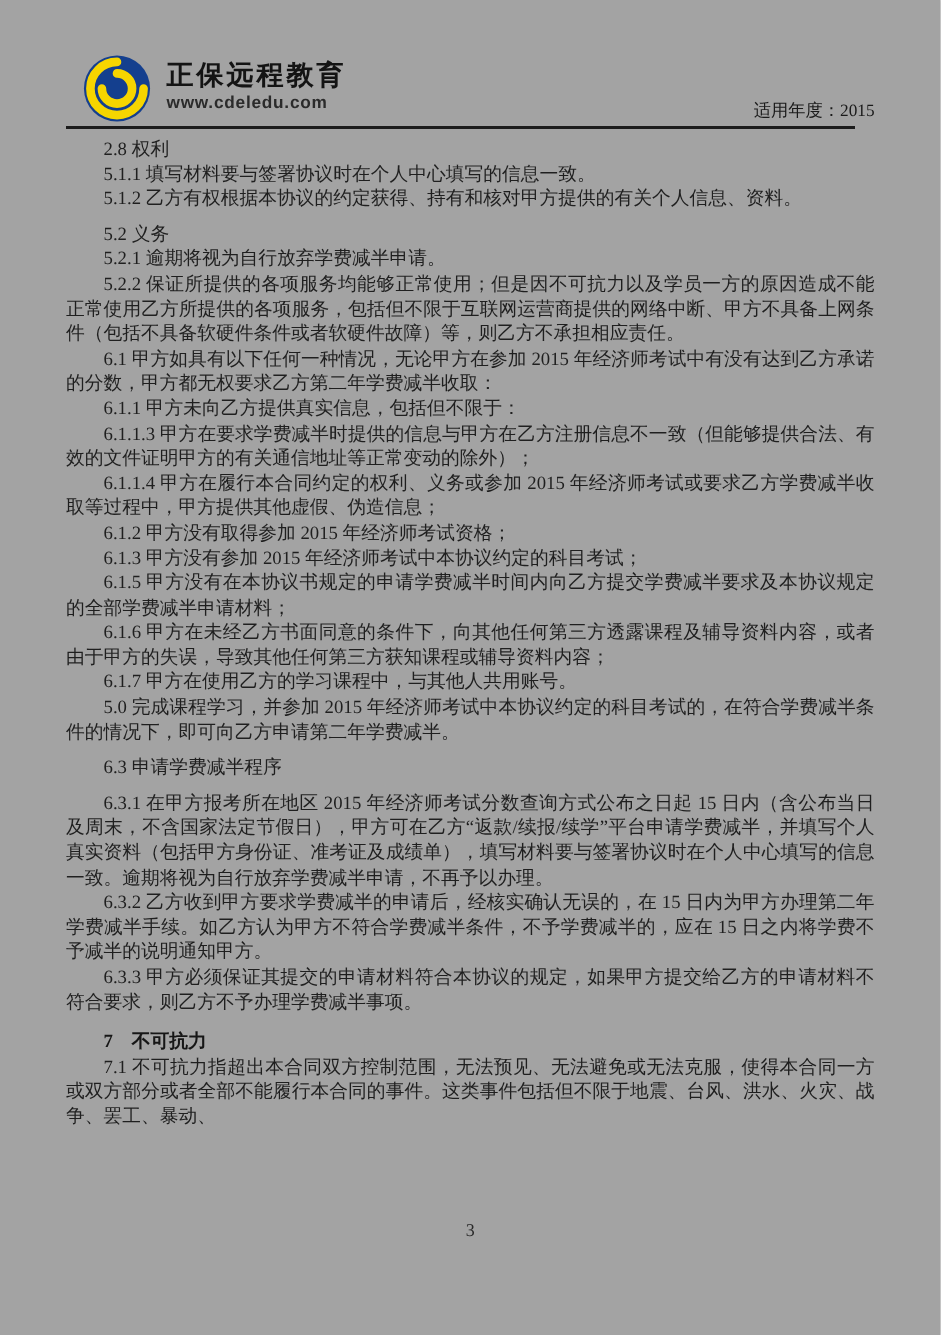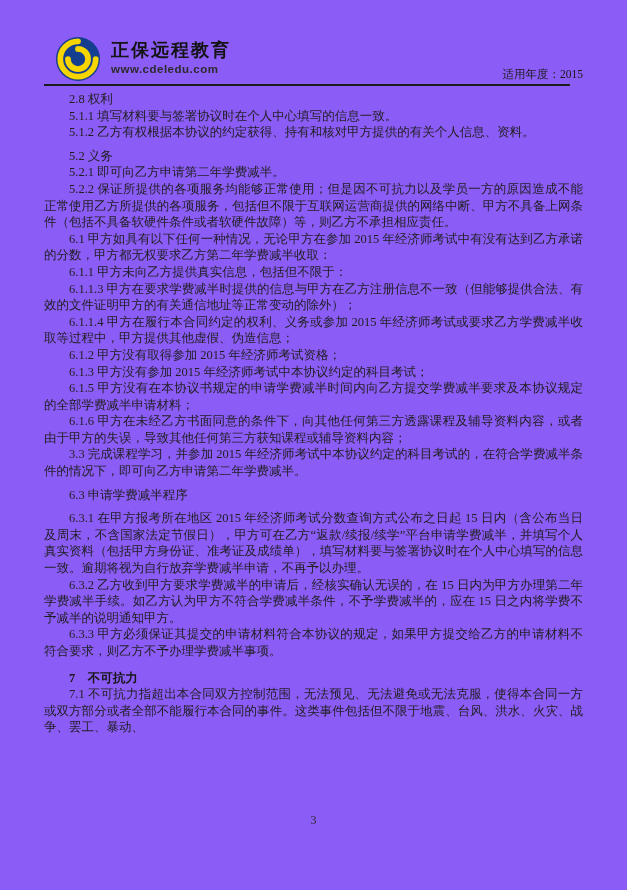--- a/index.html
+++ b/index.html
@@ -1,19 +1,19 @@
 <!DOCTYPE html>
 <html><head>
 <meta charset="utf-8">
 <style>
   html,body{margin:0;padding:0;background:#f5f5f5;}
   .page{
     position:relative;
     width:627px;height:890px;
-    background:#8b5cf6;
+    background:#a3a3a3;
     overflow:hidden;
     font-family:"Liberation Serif","DejaVu Serif",serif;
     color:#212121;
     box-shadow:0 0 2px rgba(0,0,0,.25);
   }
   
   .header{
     display:flex;align-items:flex-start;
     padding:36px 44px 0 55px;
   }
@@ -84,31 +84,32 @@
     <div class="year">适用年度：2015</div>
   </div>
 
   <hr class="rule">
 
   <div class="content">
       <p class="para">2.8 权利</p>
       <p class="para">5.1.1 填写材料要与签署协议时在个人中心填写的信息一致。</p>
       <p class="para">5.1.2 乙方有权根据本协议的约定获得、持有和核对甲方提供的有关个人信息、资料。</p>
       <p class="para gap-sm">5.2 义务</p>
-      <p class="para">5.2.1 即可向乙方申请第二年学费减半。</p>
+      <p class="para">5.2.1 逾期将视为自行放弃学费减半申请。</p>
       <p class="para">5.2.2 保证所提供的各项服务均能够正常使用；但是因不可抗力以及学员一方的原因造成不能正常使用乙方所提供的各项服务，包括但不限于互联网运营商提供的网络中断、甲方不具备上网条件（包括不具备软硬件条件或者软硬件故障）等，则乙方不承担相应责任。</p>
       <p class="para">6.1 甲方如具有以下任何一种情况，无论甲方在参加 2015 年经济师考试中有没有达到乙方承诺的分数，甲方都无权要求乙方第二年学费减半收取：</p>
       <p class="para">6.1.1 甲方未向乙方提供真实信息，包括但不限于：</p>
       <p class="para">6.1.1.3 甲方在要求学费减半时提供的信息与甲方在乙方注册信息不一致（但能够提供合法、有效的文件证明甲方的有关通信地址等正常变动的除外）；</p>
       <p class="para">6.1.1.4 甲方在履行本合同约定的权利、义务或参加 2015 年经济师考试或要求乙方学费减半收取等过程中，甲方提供其他虚假、伪造信息；</p>
       <p class="para">6.1.2 甲方没有取得参加 2015 年经济师考试资格；</p>
       <p class="para">6.1.3 甲方没有参加 2015 年经济师考试中本协议约定的科目考试；</p>
       <p class="para">6.1.5 甲方没有在本协议书规定的申请学费减半时间内向乙方提交学费减半要求及本协议规定的全部学费减半申请材料；</p>
       <p class="para">6.1.6 甲方在未经乙方书面同意的条件下，向其他任何第三方透露课程及辅导资料内容，或者由于甲方的失误，导致其他任何第三方获知课程或辅导资料内容；</p>
-      <p class="para">3.3 完成课程学习，并参加 2015 年经济师考试中本协议约定的科目考试的，在符合学费减半条件的情况下，即可向乙方申请第二年学费减半。</p>
+      <p class="para">6.1.7 甲方在使用乙方的学习课程中，与其他人共用账号。</p>
+      <p class="para">5.0 完成课程学习，并参加 2015 年经济师考试中本协议约定的科目考试的，在符合学费减半条件的情况下，即可向乙方申请第二年学费减半。</p>
       <p class="para gap-sm">6.3 申请学费减半程序</p>
       <p class="para gap-sm">6.3.1 在甲方报考所在地区 2015 年经济师考试分数查询方式公布之日起 15 日内（含公布当日及周末，不含国家法定节假日），甲方可在乙方“返款/续报/续学”平台申请学费减半，并填写个人真实资料（包括甲方身份证、准考证及成绩单），填写材料要与签署协议时在个人中心填写的信息一致。逾期将视为自行放弃学费减半申请，不再予以办理。</p>
       <p class="para">6.3.2 乙方收到甲方要求学费减半的申请后，经核实确认无误的，在 15 日内为甲方办理第二年学费减半手续。如乙方认为甲方不符合学费减半条件，不予学费减半的，应在 15 日之内将学费不予减半的说明通知甲方。</p>
       <p class="para">6.3.3 甲方必须保证其提交的申请材料符合本协议的规定，如果甲方提交给乙方的申请材料不符合要求，则乙方不予办理学费减半事项。</p>
       <p class="para heading gap-md">7　不可抗力</p>
       <p class="para">7.1 不可抗力指超出本合同双方控制范围，无法预见、无法避免或无法克服，使得本合同一方或双方部分或者全部不能履行本合同的事件。这类事件包括但不限于地震、台风、洪水、火灾、战争、罢工、暴动、</p>
     </div>
 
   <div class="page-number">3</div>
 

